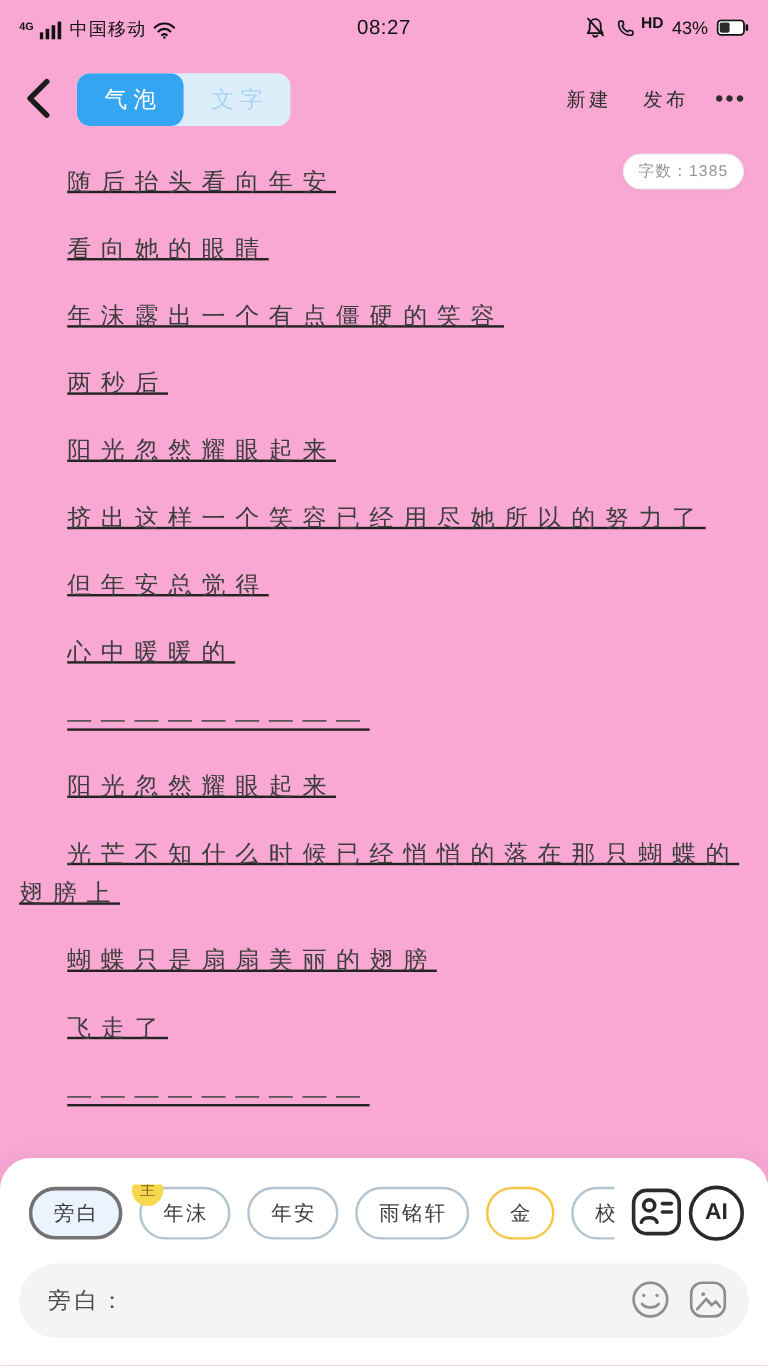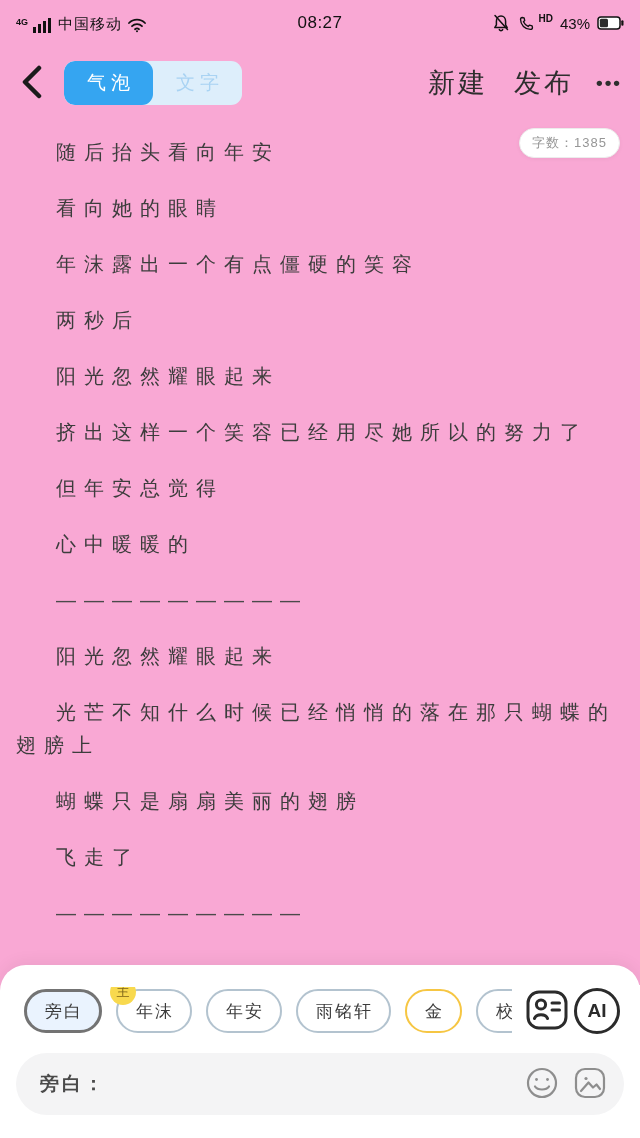--- a/index.html
+++ b/index.html
@@ -8,53 +8,53 @@
   .screen { position:relative; width:640px; height:1138px; background:#f9a8d4; overflow:hidden; }
 
   
   .status-bar { position:relative; height:40px; display:flex; align-items:center; padding:6px 16px 0 16px; }
   .sb-left { display:flex; align-items:flex-end; gap:5px; }
   .net-badge { font-size:9px; font-weight:bold; color:#111; transform:translateY(-6px); letter-spacing:0; }
   .carrier { font-size:15px; color:#111; letter-spacing:1px; transform:translateY(1px); }
   .sb-time { position:absolute; left:0; right:0; text-align:center; font-size:17px; font-weight:500; color:#111; letter-spacing:.5px; }
   .sb-right { margin-left:auto; display:flex; align-items:center; gap:7px; z-index:2; }
   .pct { font-size:15px; color:#111; }
-  .hd-sup { font-size:10px; font-weight:bold; color:#111; transform:translateY(-5px); margin-left:-3px; }
+  .hd-sup { font-size:13px; font-weight:bold; color:#111; transform:translateY(-5px); margin-left:-3px; }
   .sb-icon { display:inline-flex; }
 
   
   .nav { display:flex; align-items:center; height:66px; margin-top:10px; padding:0 18px 0 16px; }
   .back-btn { background:none; border:none; display:flex; align-items:center; padding:2px 4px; cursor:pointer; }
   .seg { display:flex; margin-left:16px; background:#ddeefb; border-radius:11px; overflow:hidden; }
   .seg-btn { border:none; height:44px; padding:0 18px; font-size:19px; letter-spacing:5px; text-indent:5px; background:transparent; color:#a9d3f3; cursor:pointer; font-family:inherit; }
   .seg-btn.active { background:#35a5f1; color:#fff; border-radius:11px; }
   .nav-spacer { flex:1; }
-  .nav-action { background:none; border:none; font-size:27px; letter-spacing:3px; color:#2e2e2e; margin-left:26px; cursor:pointer; font-family:Liberation Serif, serif; }
+  .nav-action { background:none; border:none; font-size:16px; letter-spacing:3px; color:#2e2e2e; margin-left:26px; cursor:pointer; font-family:Liberation Serif, serif; }
   .nav-more { background:none; border:none; font-size:19px; letter-spacing:2px; color:#2e2e2e; margin-left:22px; cursor:pointer; font-weight:bold; font-family:inherit; }
 
   
   .content { position:relative; padding:16px 16px 0 16px; height:826px; overflow:hidden; }
   .wc-badge { position:absolute; top:12px; right:20px; background:#fff; border:1px solid #ececec; border-radius:15px; padding:5px 12px; font-size:13px; color:#969696; box-shadow:0 1px 4px rgba(0,0,0,.05); letter-spacing:1px; }
-  .paras { padding-top:4px; }
+  .paras { padding-top:4px;text-decoration:underline; }
   .para { font-size:20px; line-height:33px; letter-spacing:8px; color:#3d3d3d; text-indent:2em; margin-bottom:23px; word-break:break-all; }
   .para.divider { color:#4a4a4a; }
 
   
   .panel { position:absolute; left:0; right:0; bottom:0; height:173px; background:#fff; border-radius:26px 26px 0 0; box-shadow:0 -3px 16px rgba(0,0,0,.06); }
   .chips { position:relative; display:flex; align-items:center; margin:22px 0 0 24px; height:48px; overflow:hidden; white-space:nowrap; padding-right:130px; }
   .chip { position:relative; display:inline-flex; align-items:center; justify-content:center; height:44px; padding:0 16px; margin-right:14px; border:2px solid #b3c3cf; border-radius:23px; background:#fff; font-size:17px; letter-spacing:2px; text-indent:2px; color:#3c3c3c; cursor:pointer; flex:0 0 auto; font-family:inherit; }
   .chip.selected { border:3px solid #737373; background:#eaf3fe; }
   .chip.gold { border-color:#f6c643; }
   .chip-badge { position:absolute; top:-12px; left:-8px; width:26px; height:26px; border-radius:50%; background:#f8d94e; color:#7c6418; font-size:13px; display:flex; align-items:center; justify-content:center; letter-spacing:0; text-indent:0; }
   .panel-icons { position:absolute; top:20px; right:0; height:52px; display:flex; align-items:center; gap:4px; background:#fff; padding:0 20px 0 12px; z-index:3; }
   .icon-btn { background:none; border:none; display:flex; align-items:center; justify-content:center; cursor:pointer; padding:0; }
   .ai-circle { width:46px; height:46px; border:3px solid #2b2b2b; border-radius:50%; display:flex; align-items:center; justify-content:center; font-size:19px; font-weight:bold; color:#2b2b2b; letter-spacing:0; }
 
   .composer { display:flex; align-items:center; margin:18px 16px 0 16px; height:62px; background:#f4f4f5; border-radius:31px; padding:0 16px 0 24px; cursor:text; }
-  .composer-prefix { font-size:19px; color:#4a4a4a; letter-spacing:3px;font-weight:bold; }
+  .composer-prefix { font-size:19px; color:#4a4a4a; letter-spacing:3px; }
   .composer-spacer { flex:1; }
   .composer .icon-btn { margin-left:12px; color:#8e8e8e; }
 </style>
 </head>
 <body>
 
 <div class="screen">
 
   <div class="status-bar">
     <div class="sb-left">

